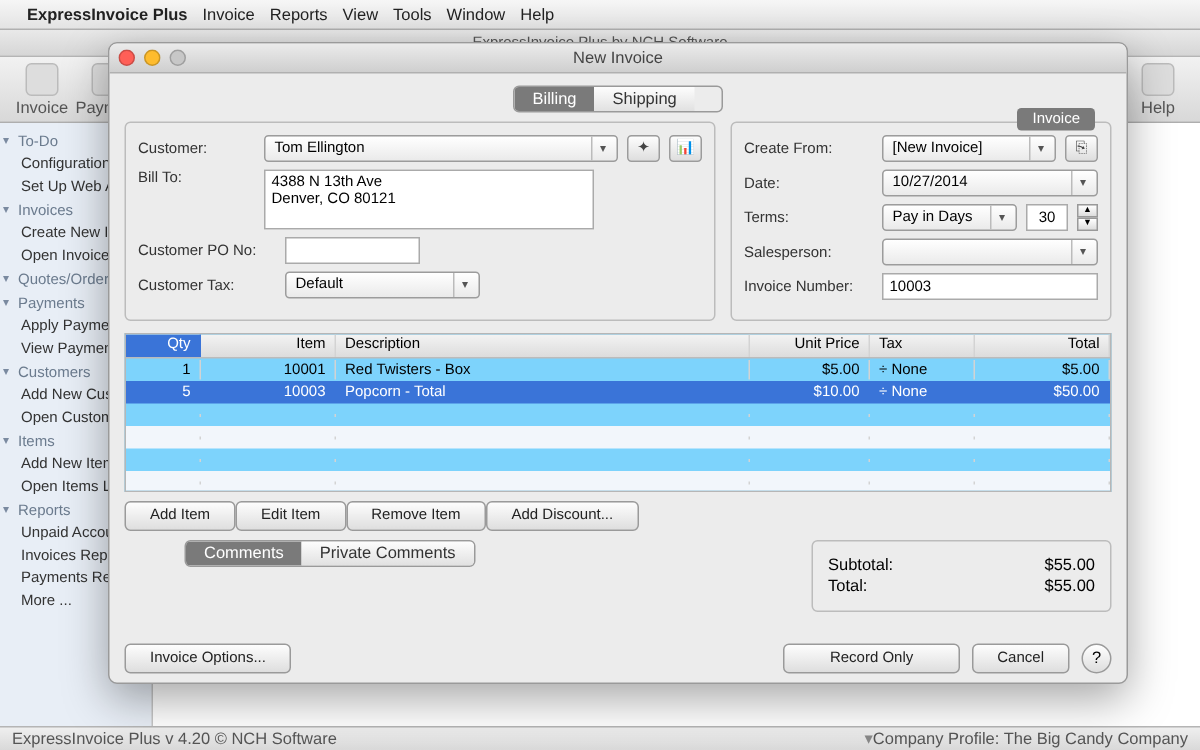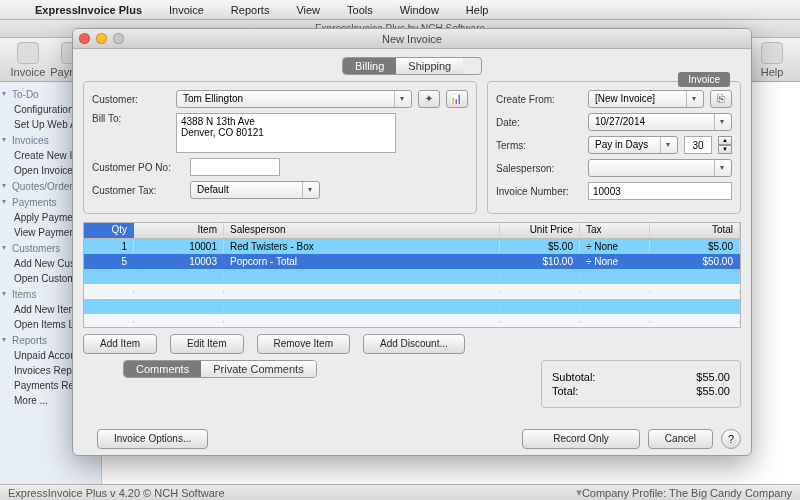--- a/index.html
+++ b/index.html
@@ -1,19 +1,19 @@
 <!DOCTYPE html>
 <html><head>
 <meta charset="utf-8">
 <style>
 * { box-sizing: border-box; margin: 0; padding: 0; font-family: "Lucida Grande", "Helvetica Neue", Arial, sans-serif; font-size: 11px; }
 body { background: #e8e8e8; width: 800px; height: 500px; overflow: hidden; position: relative; }
 
 
-.menubar { height: 20px; background: linear-gradient(#f6f6f6,#e3e3e3); border-bottom:1px solid #b0b0b0; display:flex; align-items:center; padding:0 8px; gap:27px; }
+.menubar { height: 20px; background: linear-gradient(#f6f6f6,#e3e3e3); border-bottom:1px solid #b0b0b0; display:flex; align-items:center; padding:0 8px; gap:10px; }
 .menubar span { color:#222; }
 .apple { font-size:13px; }
 
 
 .apptitle { height:18px; background:linear-gradient(#e9e9e9,#d6d6d6); border-bottom:1px solid #b5b5b5; text-align:center; line-height:18px; color:#555; font-size:10px; }
 .toolbar { height:44px; background:linear-gradient(#f2f2f2,#d8d8d8); border-bottom:1px solid #aeaeae; display:flex; align-items:center; padding:0 6px; }
 .tbtn { display:flex; flex-direction:column; align-items:center; width:44px; color:#555; font-size:9px; gap:2px;}
 .tbtn .ico { width:22px; height:22px; background:#ddd; border:1px solid #bbb; border-radius:4px; }
 .toolbar .spacer { flex:1; }
 
@@ -67,29 +67,29 @@
 .tablewrap { margin-top:8px; border:1px solid #b6b6b6; background:#7dd3fc; height:106px; overflow:hidden;}
 .thead { display:flex; background:linear-gradient(#f3f3f3,#dcdcdc); border-bottom:1px solid #bbb; height:16px;}
 .thead span, .trow span { padding:1px 6px; font-size:10px; border-right:1px solid #d3d3d3; overflow:hidden; white-space:nowrap;}
 .c-qty{width:50px; text-align:right;} .c-item{width:90px; text-align:right;} .c-desc{flex:1;} .c-price{width:80px; text-align:right;} .c-tax{width:70px;} .c-total{width:90px; text-align:right;}
 .trow { display:flex; height:15px; align-items:center;}
 .trow.odd{ background:#f2f6fb;}
 .trow.sel{ background:#3a74d8; color:#fff;}
 .trow.sel span{ border-right-color:transparent;}
 .thead .c-qty{ background:#3a74d8; color:#fff; border-right-color:#3a74d8;}
 
-.btnrow { display:flex; gap:13px; margin-top:6px;}
+.btnrow { display:flex; gap:0; margin-top:6px;}
 .btn { height:20px; border:1px solid #9a9a9a; border-radius:4px; background:linear-gradient(#fdfdfd,#dedede); padding:0 16px; line-height:18px; font-size:10px; color:#222;}
 
 .bottom { display:flex; gap:2px; margin-top:6px;}
 .comments { flex:1; }
 .totals { width:200px; border:1px solid #bcbcbc; border-radius:4px; padding:8px 10px; background:#ececec;}
 .totals .line{ display:flex; justify-content:space-between; font-size:10px; margin:2px 0;}
 
-.modal-footer { position:absolute; bottom:6px; left:24px; right:10px; display:flex; align-items:center; gap:8px;}
+.modal-footer { position:absolute; bottom:6px; left:10px; right:10px; display:flex; align-items:center; gap:8px;}
 .modal-footer .spacer{flex:1;}
 .help { width:20px; height:20px; border:1px solid #9a9a9a; border-radius:10px; text-align:center; line-height:18px; background:linear-gradient(#fff,#ddd);}
 </style>
 </head>
 <body>
 
 <div class="menubar">
   <span class="apple"></span>
   <span style="font-weight:bold">ExpressInvoice Plus</span>
   <span>Invoice</span>
@@ -225,21 +225,21 @@
           <label>Invoice Number:</label>
           <input type="text" style="flex: 1 1 0%;" value="10003">
         </div>
       </div>
     </div>
 
     <div class="tablewrap">
       <div class="thead">
         <span class="c-qty">Qty</span>
         <span class="c-item">Item</span>
-        <span class="c-desc">Salesperson</span>
+        <span class="c-desc">Description</span>
         <span class="c-price">Unit Price</span>
         <span class="c-tax">Tax</span>
         <span class="c-total">Total</span>
       </div>
       <div id="tbody">
           <div class="trow">
             <span class="c-qty">1</span>
             <span class="c-item">10001</span>
             <span class="c-desc">Red Twisters - Box</span>
             <span class="c-price">$5.00</span>

